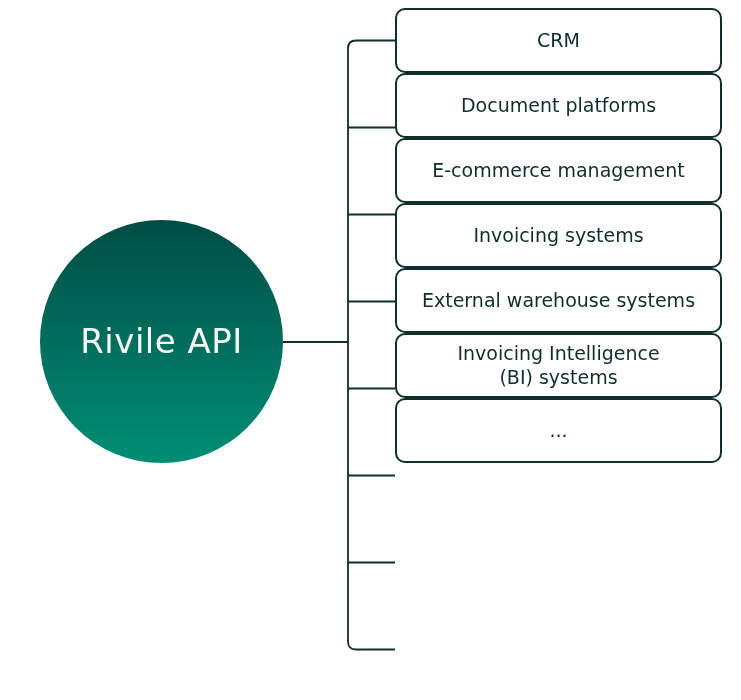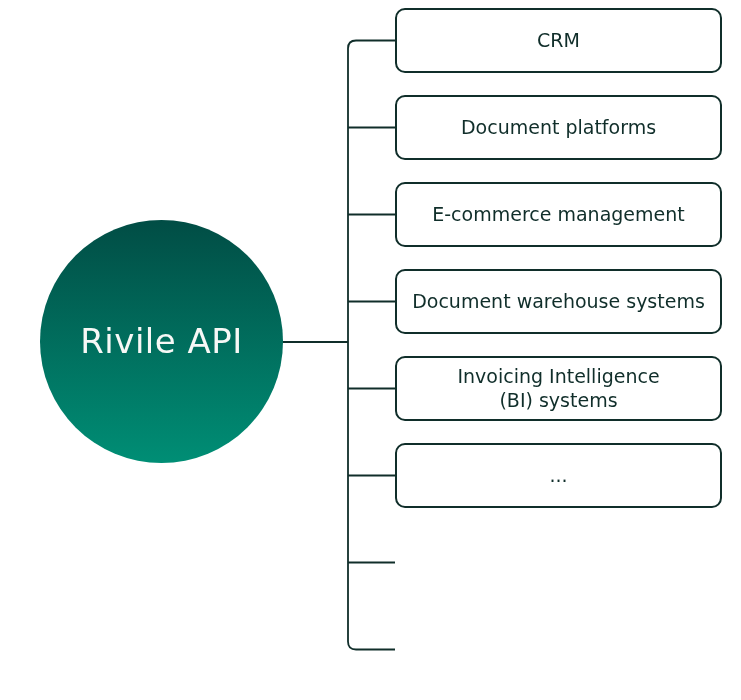--- a/index.html
+++ b/index.html
@@ -39,21 +39,21 @@
     color:var(--circle-text);
     font-size:34px;
     letter-spacing:.5px;
     text-align:right;
     line-height:1.1;
   }
   .node-column{
     position:absolute;
     left:395px;top:8px;
     width:327px;
-    display:flex;flex-direction:column;gap:22px;
+    display:flex;flex-direction:column;
   }
   .node-box{
     box-sizing:border-box;
     height:65px;
     background:var(--box-bg);
     border:2px solid var(--ink);
     border-radius:10px;
     display:flex;align-items:center;justify-content:center;
     padding:0 14px;
   }
@@ -92,21 +92,24 @@
     <div class="node-box">
       <div class="node-label">CRM</div>
     </div>
     <div class="node-box">
       <div class="node-label">Document platforms</div>
     </div>
     <div class="node-box">
       <div class="node-label">E-commerce management</div>
     </div>
     <div class="node-box">
-      <div class="node-label">Document warehouse systems</div>
+      <div class="node-label">Invoicing systems</div>
+    </div>
+    <div class="node-box">
+      <div class="node-label">External warehouse systems</div>
     </div>
     <div class="node-box">
       <div class="node-label">Invoicing Intelligence
 (BI) systems</div>
     </div>
     <div class="node-box">
       <div class="node-label">...</div>
     </div>
   </div>
 

